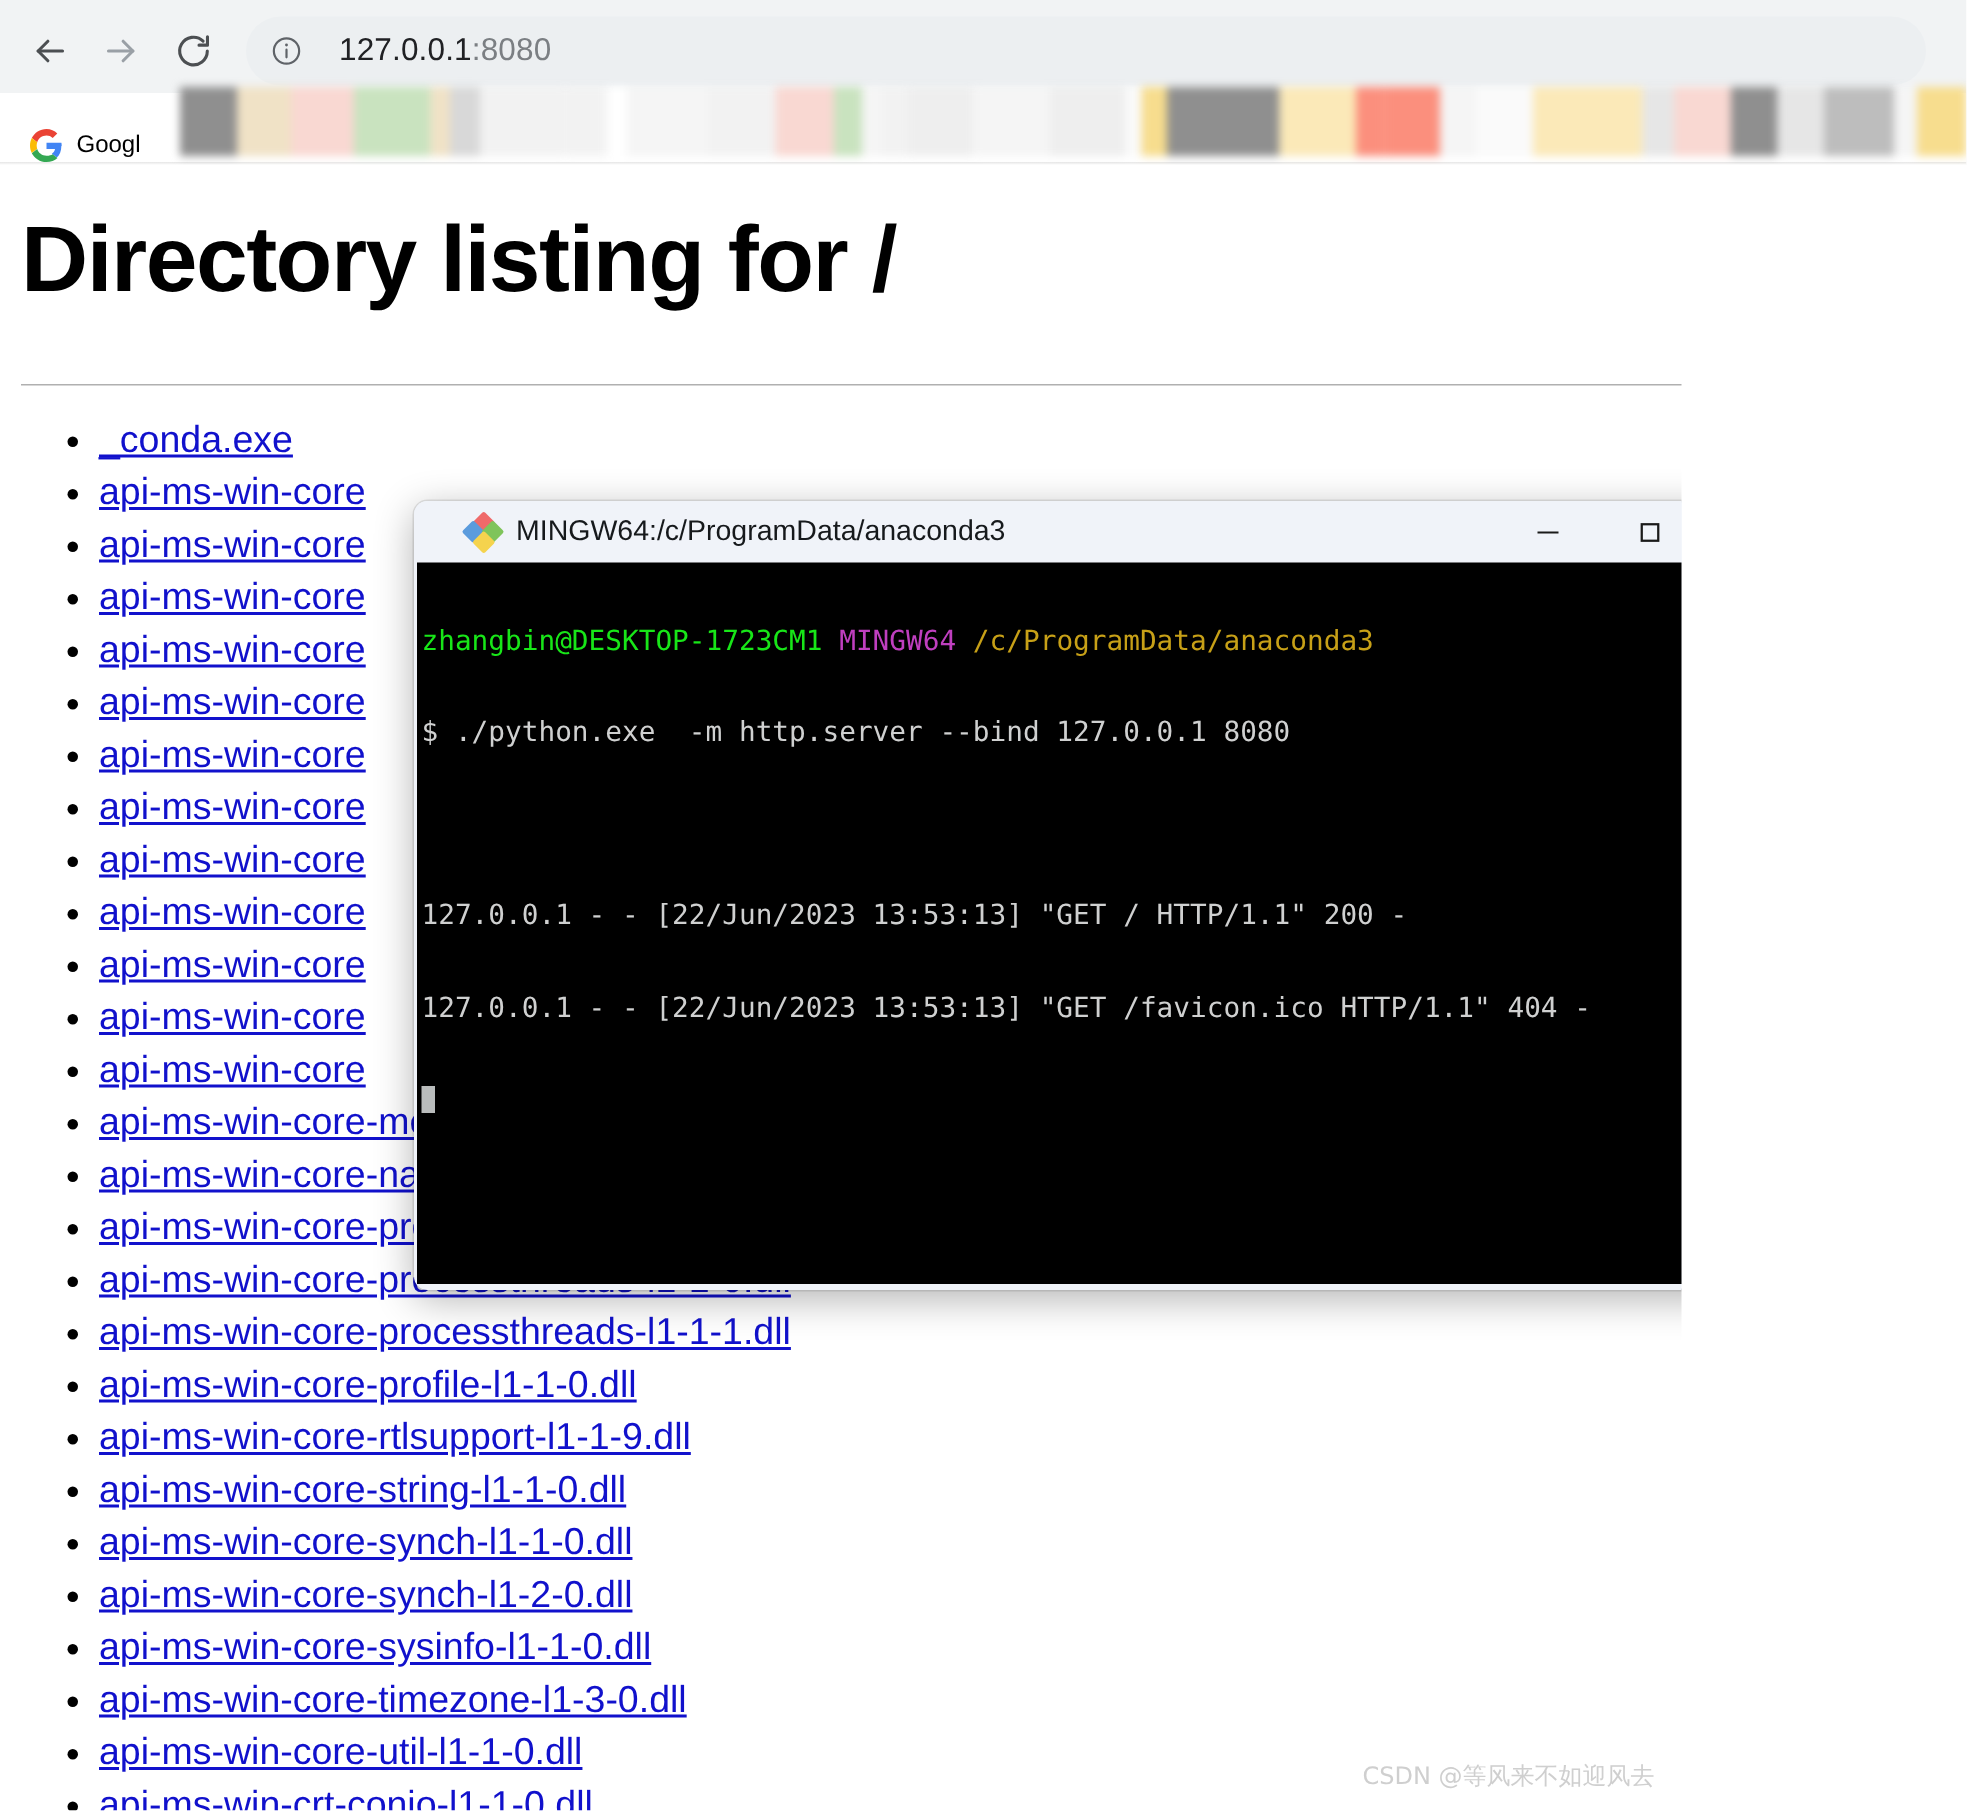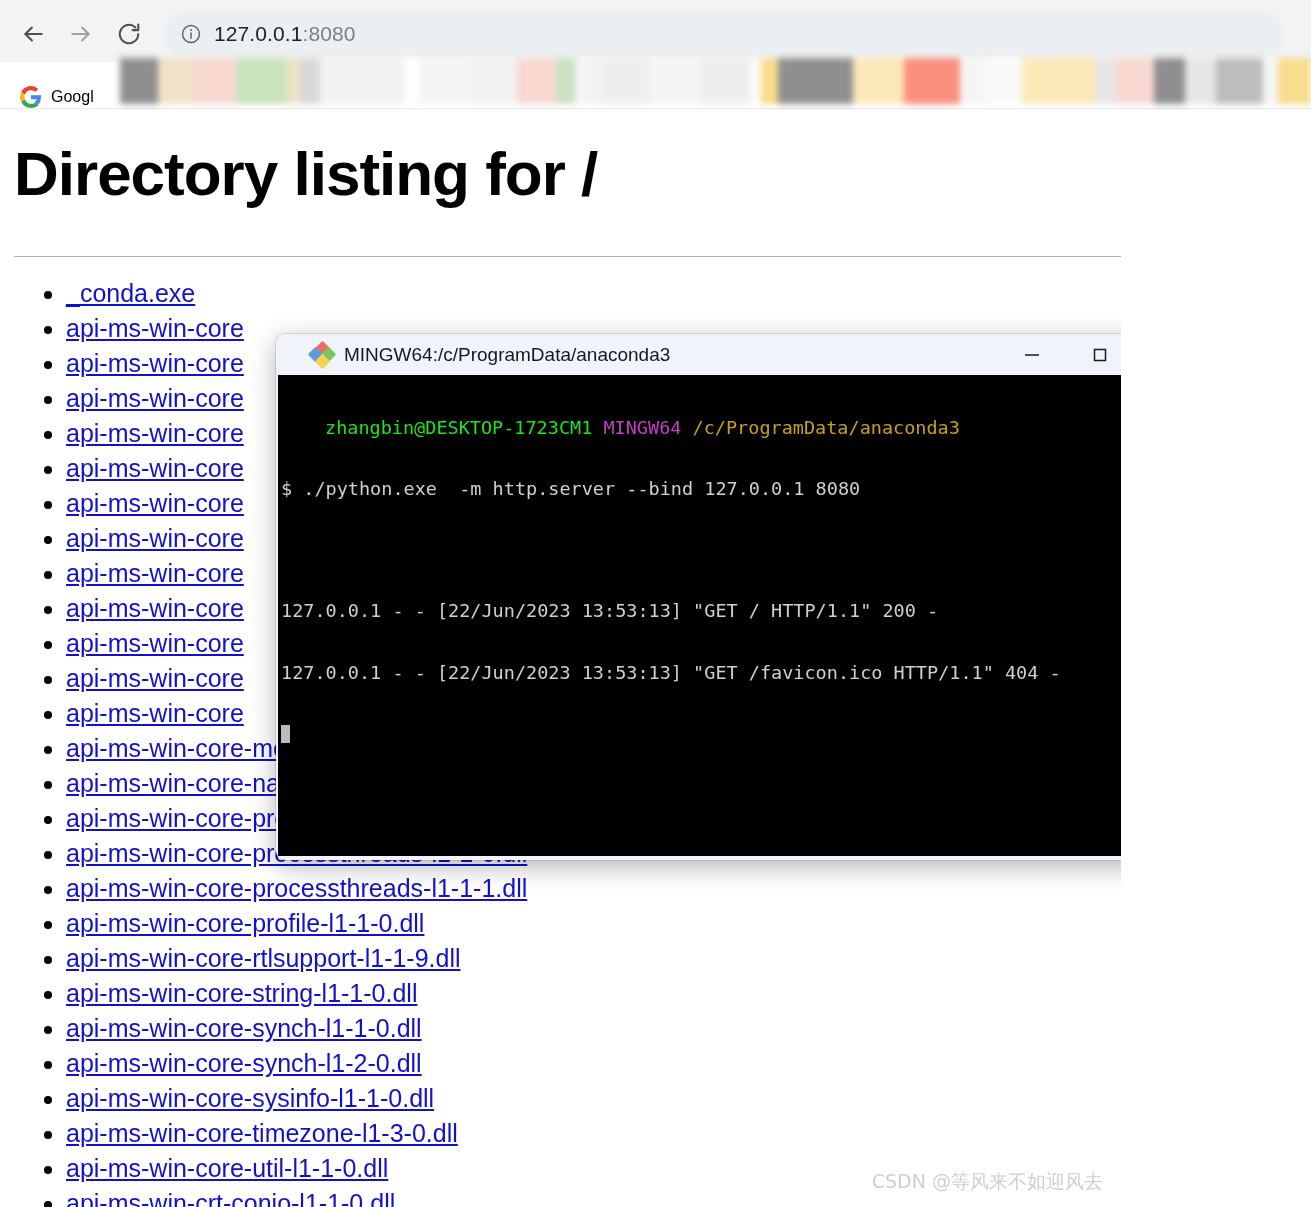--- a/index.html
+++ b/index.html
@@ -57,21 +57,21 @@
     align-items: center;
   }
   #site-info-icon {
     margin-left: 16px;
     width: 22px;
     height: 22px;
     flex: 0 0 auto;
     color: #5f6368;
   }
   #url-text {
-    margin-left: 12px;
+    margin-left: 24px;
     font-size: 21px;
     color: #202124;
     letter-spacing: 0.1px;
     white-space: nowrap;
   }
   #url-port {
     color: #7b7f83;
   }
 
   
@@ -169,21 +169,21 @@
     font-size: 25px;
     font-family: "Liberation Sans", sans-serif;
     white-space: nowrap;
   }
 
   
   #watermark {
     position: absolute;
     right: 18px;
     bottom: 12px;
-    font-size: 19px;
+    font-size: 16px;
     color: #cfcfcf;
     white-space: nowrap;
     font-family: "DejaVu Sans", sans-serif;
   }
 
   
   #terminal-window {
     position: absolute;
     left: 276px;
     top: 224px;
@@ -250,21 +250,21 @@
     position: absolute;
     left: 3px;
     top: 2px;
     font-family: "DejaVu Sans Mono", monospace;
     font-size: 18.5px;
     line-height: 20.4px;
     white-space: pre;
     letter-spacing: 0px;
   }
   #terminal-lines .ln { display: block; height: 20.4px; }
-  .t-green   { color: #18e618; margin-left: 44px; }
+  .t-green   { color: #18e618; }
   .t-magenta { color: #bf3fbf; }
   .t-yellow  { color: #c7a017; }
   .t-white   { color: #cfd0d0; }
   .t-blank   { color: transparent; }
   #terminal-cursor {
     display: inline-block;
     width: 9px;
     height: 18px;
     background: #b9bcbc;
     vertical-align: -3px;

